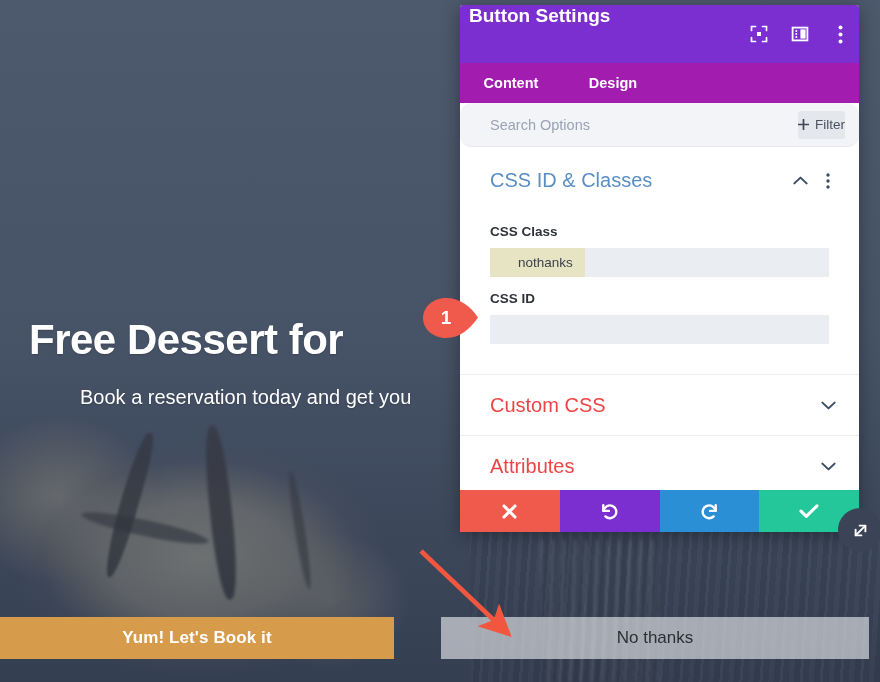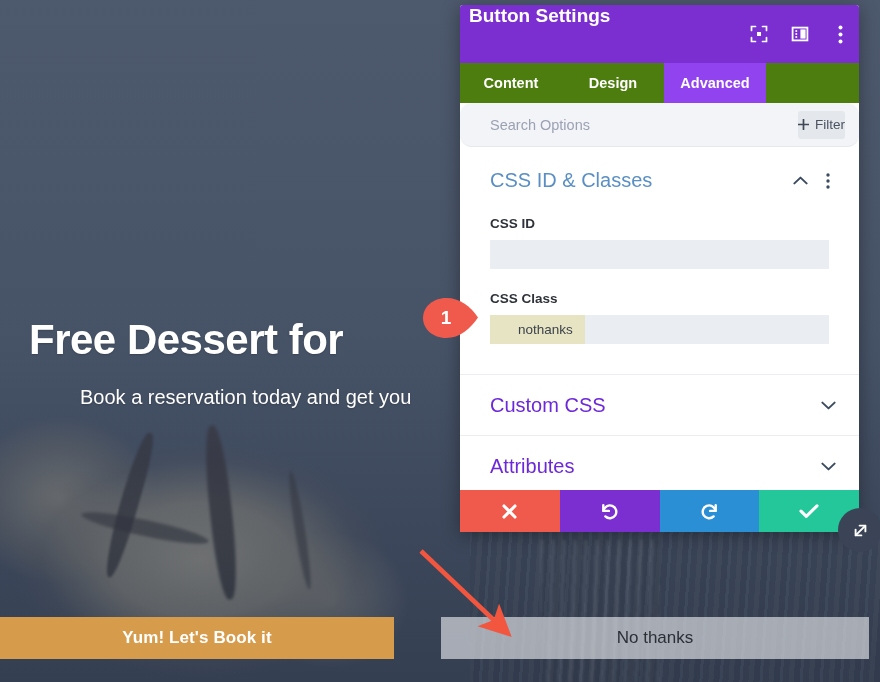--- a/index.html
+++ b/index.html
@@ -105,21 +105,21 @@
   }
   .modal-header {
     height:58px; background:#7b2fd0;
     display:flex; padding:0 9px;
     border-radius:3px 3px 0 0;
   }
   .modal-title { color:#ffffff; font-size:19px; font-weight:700; flex:1; }
   .hdr-icons { display:flex; align-items:center; gap:22px; }
   .hdr-icon { width:19px; height:19px; display:flex; align-items:center; justify-content:center; cursor:pointer; }
 
-  .tabs { height:40px; background:#4d7c0f; display:flex;text-align:right; }
+  .tabs { height:40px; background:#a21caf; display:flex;text-align:right; }
   .tab {
     height:40px; display:flex; align-items:center; justify-content:center;
     color:#ffffff; font-size:14.5px; font-weight:600; cursor:pointer;
     padding:0 10px; min-width:102px;
   }
   .tab.active { background:#9043ef; }
 
   .search-row {
     height:44px; background:#f3f4f7;
     display:flex; align-items:center; padding:0 14px 0 30px;
@@ -157,21 +157,21 @@
   .sel-text {
     position:absolute; left:0; top:0; height:29px; padding:0 12px 0 28px;
     display:flex; align-items:center; font-size:13.5px; color:#3d434d;
     background:#e6e4c2;
   }
 
   .collapse-row {
     height:61px; display:flex; align-items:center; padding:0 22px 0 30px;
     border-top:1px solid #ebedf1; cursor:pointer;
   }
-  .collapse-title { flex:1; font-size:20px; color:#6d28d9; font-weight:400; }
+  .collapse-title { flex:1; font-size:20px; color:#ef4444; font-weight:400; }
 
   .modal-footer { height:42px; display:flex; }
   .foot-btn {
     flex:1; display:flex; align-items:center; justify-content:center; cursor:pointer;
   }
   .fb-cancel { background:#ef5a4c; }
   .fb-undo   { background:#7b2fd0; }
   .fb-redo   { background:#2a8fd4; }
   .fb-save   { background:#24c79a; }
 
@@ -244,21 +244,20 @@
             <circle cx="2.5" cy="9.5" r="2" fill="#fff"></circle>
             <circle cx="2.5" cy="16.4" r="2" fill="#fff"></circle>
           </svg>
         </div>
       </div>
     </div>
 
     <div class="tabs">
       <div class="tab">Content</div>
       <div class="tab">Design</div>
-      <div class="tab active">Advanced</div>
     </div>
 
     <div class="search-row">
       <input class="search-input" type="text" placeholder="Search Options" style="">
       <button class="filter-btn">
         <svg width="11" height="11" viewBox="0 0 11 11">
           <path d="M5.5 0.6V10.4M0.6 5.5H10.4" stroke="#3f4654" stroke-width="1.7" stroke-linecap="round"></path>
         </svg>
         <span>Filter</span>
       </button>
@@ -275,30 +274,30 @@
         </div>
         <div class="sec-icon">
           <svg width="4" height="16" viewBox="0 0 4 16">
             <circle cx="2" cy="2" r="1.7" fill="#3c4c60"></circle>
             <circle cx="2" cy="8" r="1.7" fill="#3c4c60"></circle>
             <circle cx="2" cy="14" r="1.7" fill="#3c4c60"></circle>
           </svg>
         </div>
       </div>
 
-      <div class="field">
-        <div class="field-label">CSS ID</div>
-        <input class="field-input" type="text" value="" style="">
-      </div>
-
       <div class="field" style="margin-top:22px;">
         <div class="field-label">CSS Class</div>
         <div class="field-input-wrap">
           <div class="sel-text">nothanks</div>
         </div>
+      </div>
+
+      <div class="field">
+        <div class="field-label">CSS ID</div>
+        <input class="field-input" type="text" value="" style="">
       </div>
 
       <div style="height:30px;"></div>
 
       <div class="collapse-row">
         <div class="collapse-title">Custom CSS</div>
         <div class="sec-icon">
           <svg width="15" height="9" viewBox="0 0 15 9">
             <path d="M1.4 1.6L7.5 7.4L13.6 1.6" stroke="#3c4c60" stroke-width="2" fill="none" stroke-linecap="round" stroke-linejoin="round"></path>
           </svg>

